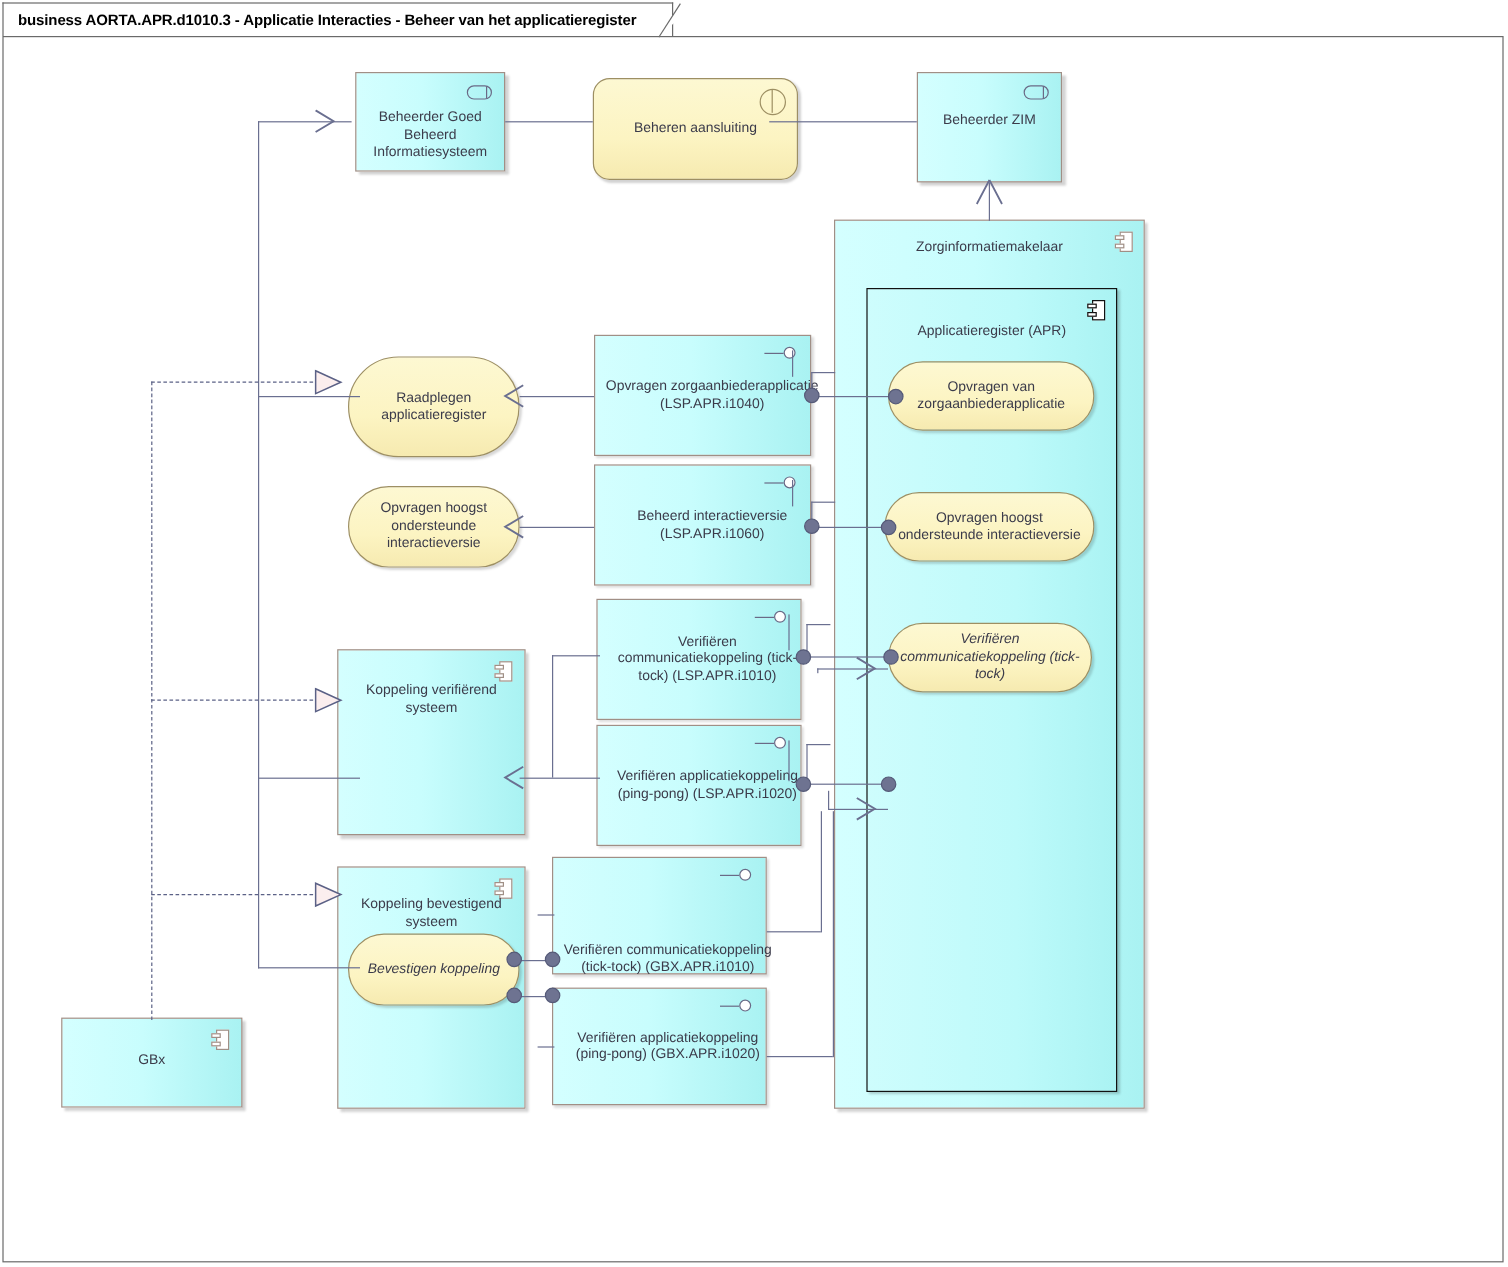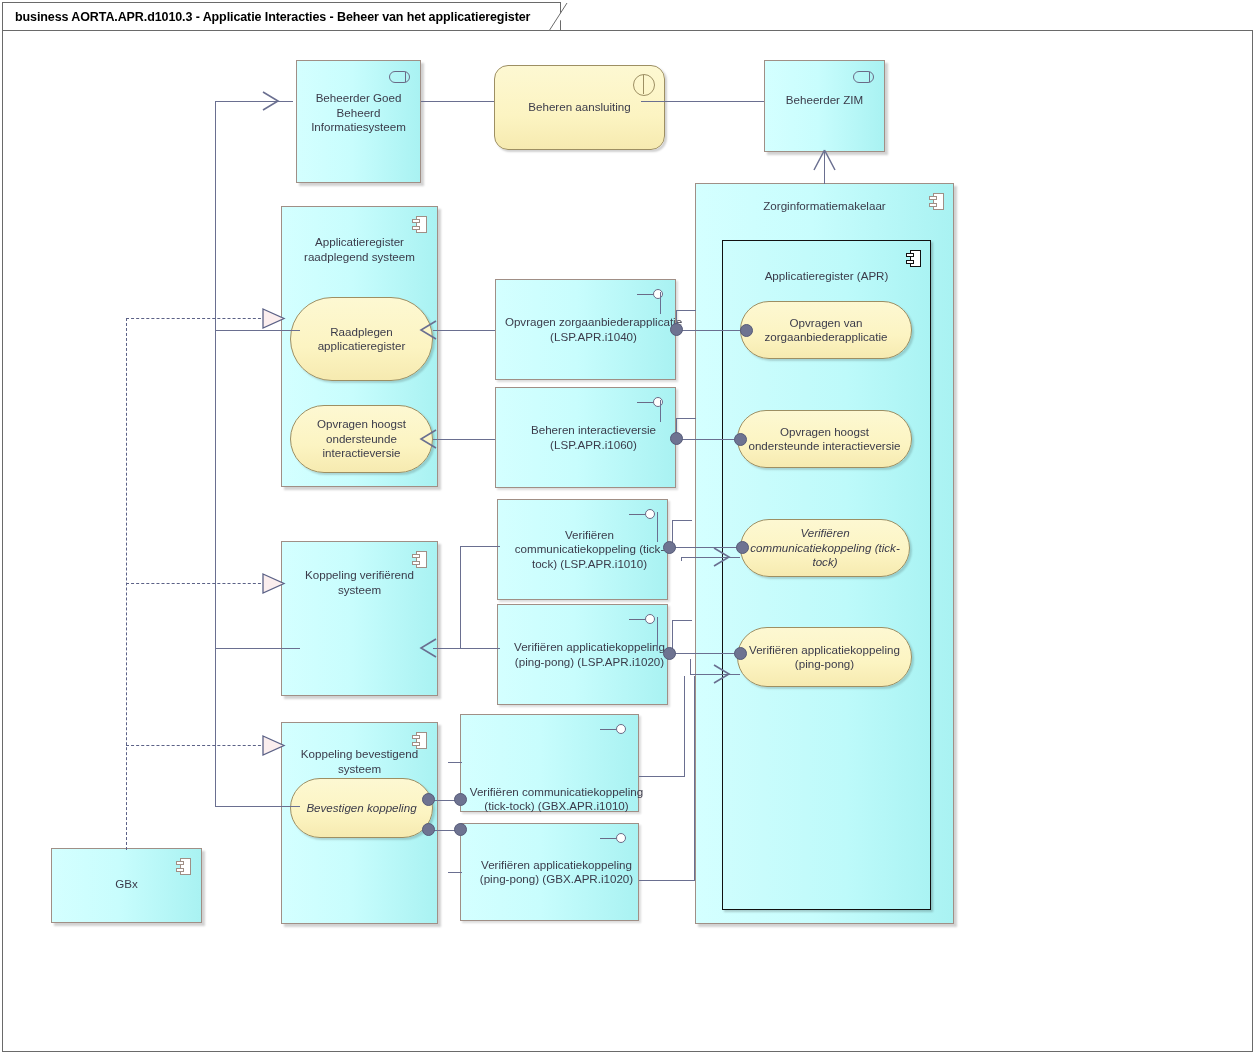--- a/index.html
+++ b/index.html
@@ -177,21 +177,21 @@
   <div class="ln lnv" style="left:694px;top:676px;height:205px;"></div>
 
   <div class="ln lnh" style="left:448px;top:762px;width:14px;"></div>
   <div class="ln lnh" style="left:448px;top:872px;width:14px;"></div>
 
   <div class="ln lnv" style="left:660px;top:292px;height:22px;"></div>
   <div class="ln lnv" style="left:660px;top:400px;height:22px;"></div>
   <div class="ln lnv" style="left:657px;top:512px;height:30px;"></div>
   <div class="ln lnv" style="left:657px;top:617px;height:34px;"></div>
 
-  <div class="node comp" style="left:296px;top:60px;width:125px;height:123px;">
+  <div class="node comp" style="left:296px;top:60px;width:125px;height:83px;">
     <span class="ic-actor" style="right:10px;top:10px;"></span>
     <div class="lbl" style="top:30px;">Beheerder Goed Beheerd Informatiesysteem</div>
   </div>
 
   <div class="node proc" style="left:494px;top:65px;width:171px;height:85px;">
     <span class="ic-proc" style="right:9px;top:8px;"></span>
     <span class="lbl" style="padding:0 12px;">Beheren aansluiting</span>
   </div>
 
   <div class="node comp" style="left:764px;top:60px;width:121px;height:92px;padding-left:20px;">
@@ -218,38 +218,27 @@
   </div>
 
   <div class="node svc" style="left:740px;top:301px;width:172px;height:58px;">
     <span class="lbl" style="padding:0 14px;">Opvragen van zorgaanbiederapplicatie</span>
   </div>
   <div class="node svc" style="left:737px;top:410px;width:175px;height:58px;">
     <span class="lbl" style="padding:0 6px;">Opvragen hoogst ondersteunde interactieversie</span>
   </div>
   <div class="node svc" style="left:740px;top:519px;width:170px;height:58px;font-style:italic;">
     <span class="lbl" style="padding:0 8px;">Verifiëren communicatiekoppeling (tick-tock)</span>
-  </div>
-  <div class="node svc" style="left:737px;top:627px;width:175px;height:60px;">
-    <span class="lbl" style="padding:0 6px;">Verifiëren applicatiekoppeling (ping-pong)</span>
   </div>
 
   <div class="ball" style="left:740px;top:324px;"></div>
   <div class="ball" style="left:734px;top:433px;"></div>
   <div class="ball" style="left:736px;top:541px;"></div>
   <div class="ball" style="left:734px;top:647px;"></div>
 
-  <div class="node comp" style="left:281px;top:206px;width:157px;height:281px;">
-    <span class="ic-comp" style="right:10px;top:9px;">
-      <span class="b"></span>
-        <span class="t1"></span>
-        <span class="t2"></span>
-    </span>
-    <div class="lbl" style="top:28px;">Applicatieregister raadplegend systeem</div>
-  </div>
   <div class="node svc" style="left:290px;top:297px;width:143px;height:84px;">
     <span class="lbl" style="padding:0 12px;">Raadplegen applicatieregister</span>
   </div>
   <div class="node svc" style="left:290px;top:405px;width:143px;height:68px;">
     <span class="lbl" style="padding:0 10px;">Opvragen hoogst ondersteunde interactieversie</span>
   </div>
 
   <div class="node comp" style="left:281px;top:541px;width:157px;height:155px;">
     <span class="ic-comp" style="right:10px;top:9px;">
       <span class="b"></span>
@@ -291,21 +280,21 @@
     </span>
     <div class="lbl ctr" style="position:absolute;left:8px;right:8px;top:0;bottom:0;">Opvragen zorgaanbiederapplicatie (LSP.APR.i1040)</div>
   </div>
   <div class="ball" style="left:670px;top:323px;"></div>
 
   <div class="node iface" style="left:495px;top:387px;width:181px;height:101px;">
     <span class="ic-iface" style="right:10px;top:9px;">
       <span class="st"></span>
         <span class="cr"></span>
     </span>
-    <div class="lbl ctr" style="position:absolute;left:8px;right:8px;top:0;bottom:0;">Beheren interactieversie (LSP.APR.i1060)</div>
+    <div class="lbl ctr" style="position:absolute;left:8px;right:8px;top:0;bottom:0;">Beheerd interactieversie (LSP.APR.i1060)</div>
   </div>
   <div class="ball" style="left:670px;top:432px;"></div>
 
   <div class="node iface" style="left:497px;top:499px;width:171px;height:101px;">
     <span class="ic-iface" style="right:10px;top:9px;">
       <span class="st"></span>
         <span class="cr"></span>
     </span>
     <div class="lbl ctr" style="position:absolute;left:7px;right:7px;top:0;bottom:0;">Verifiëren communicatiekoppeling (tick-tock) (LSP.APR.i1010)</div>
   </div>

